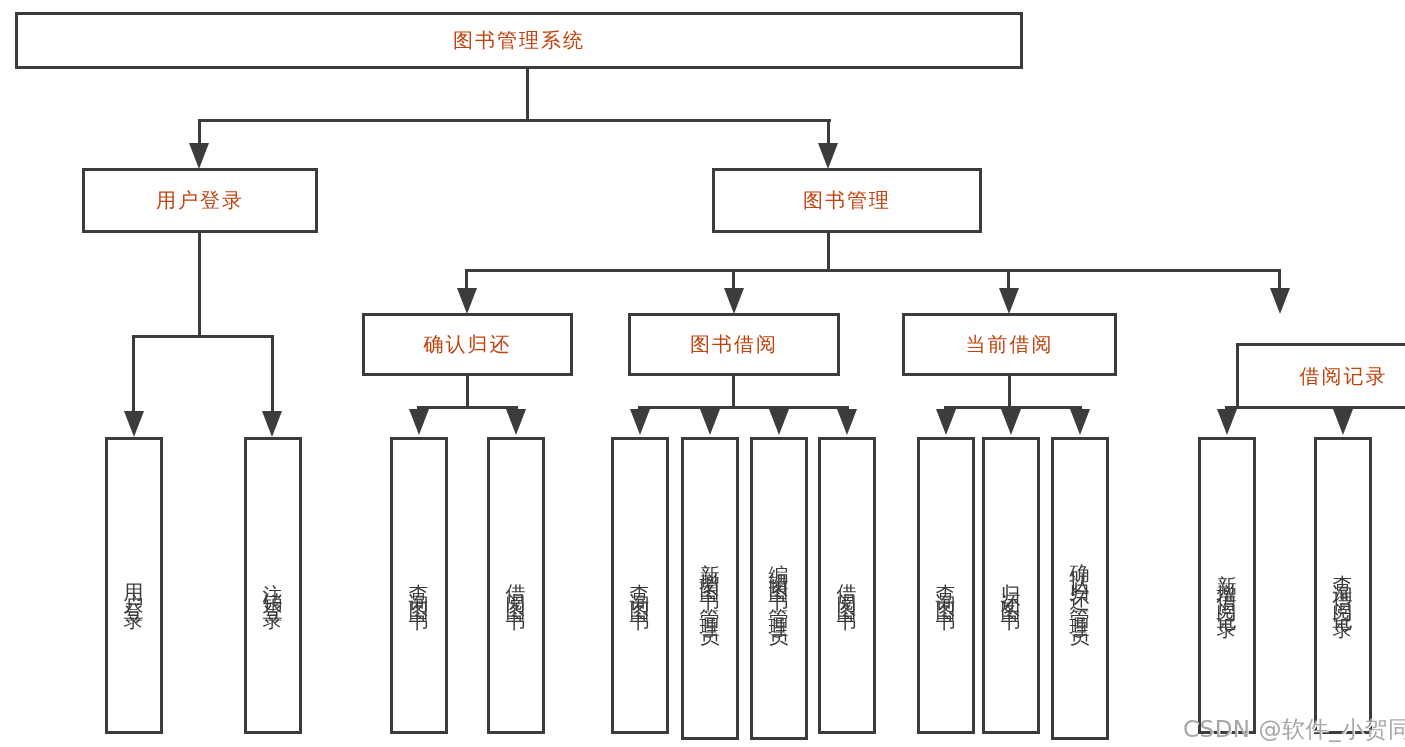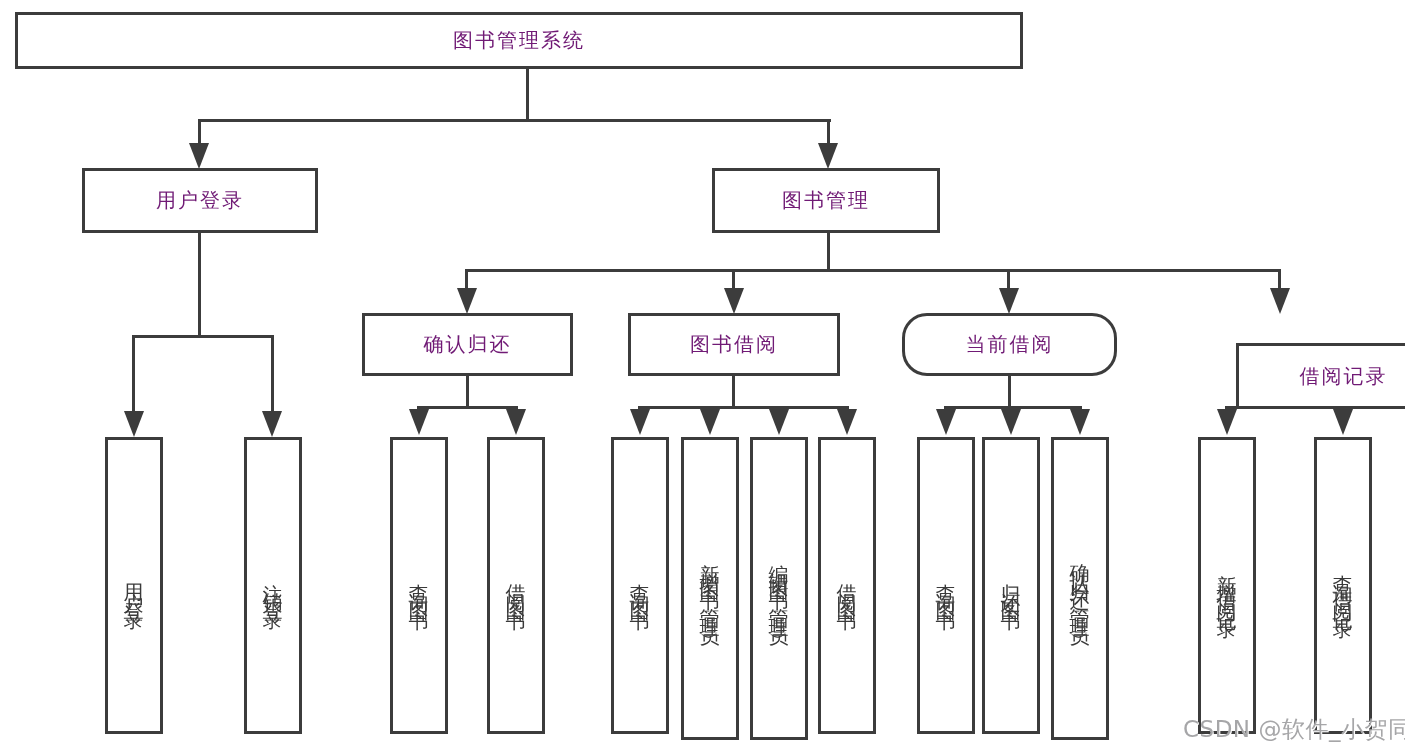--- a/index.html
+++ b/index.html
@@ -18,21 +18,21 @@
     border: 3px solid #3c3c3c;
     background: #ffffff;
     display: flex;
     align-items: center;
     justify-content: center;
     z-index: 2;
   }
   .hlabel {
     font-size: 20px;
     letter-spacing: 2px;
-    color: #701a75;
+    color: #c2410c;
     white-space: nowrap;
   }
   .leaf .vlabel {
     writing-mode: vertical-rl;
     text-orientation: mixed;
     font-size: 20px;
     letter-spacing: 9px;
     color: #3a3a3a;
     line-height: 1;
   }
@@ -77,21 +77,21 @@
   <div class="vline" style="left:526px; top:68px; height:53px;"></div>
   <div class="hline" style="left:198px; top:119px; width:633px;"></div>
   <div class="vline" style="left:198px; top:119px; height:27px;"></div>
   <div class="arrow" style="left:189px; top:143px;"></div>
   <div class="vline" style="left:827px; top:119px; height:27px;"></div>
   <div class="arrow" style="left:818px; top:143px;"></div>
 
   <div class="nbox" style="left:82px; top:168px; width:236px; height:65px;">
     <span class="hlabel">用户登录</span>
   </div>
-  <div class="nbox" style="left:712px; top:168px; width:228px; height:65px;">
+  <div class="nbox" style="left:712px; top:168px; width:270px; height:65px;">
     <span class="hlabel">图书管理</span>
   </div>
 
   <div class="vline" style="left:198px; top:233px; height:104px;"></div>
   <div class="hline" style="left:132px; top:335px; width:142px;"></div>
   <div class="vline" style="left:132px; top:335px; height:78px;"></div>
   <div class="arrow" style="left:124px; top:411px;"></div>
   <div class="vline" style="left:271px; top:335px; height:78px;"></div>
   <div class="arrow" style="left:262px; top:411px;"></div>
 
@@ -105,21 +105,21 @@
   <div class="arrow" style="left:999px; top:288px;"></div>
   <div class="vline" style="left:1278px; top:269px; height:22px;"></div>
   <div class="arrow" style="left:1270px; top:288px;"></div>
 
   <div class="nbox" style="left:362px; top:313px; width:211px; height:63px;">
     <span class="hlabel">确认归还</span>
   </div>
   <div class="nbox" style="left:628px; top:313px; width:212px; height:63px;text-align:center;">
     <span class="hlabel">图书借阅</span>
   </div>
-  <div class="nbox" style="left:902px; top:313px; width:215px; height:63px;border-radius:25px;">
+  <div class="nbox" style="left:902px; top:313px; width:215px; height:63px;">
     <span class="hlabel">当前借阅</span>
   </div>
   <div class="nbox" style="left:1236px; top:313px; width:215px; height:66px;margin-top:30px;">
     <span class="hlabel">借阅记录</span>
   </div>
 
   <div class="vline" style="left:466px; top:375px; height:33px;"></div>
   <div class="hline" style="left:417px; top:406px; width:101px;"></div>
   <div class="arrow" style="left:409px; top:409px;"></div>
   <div class="arrow" style="left:506px; top:409px;"></div>

